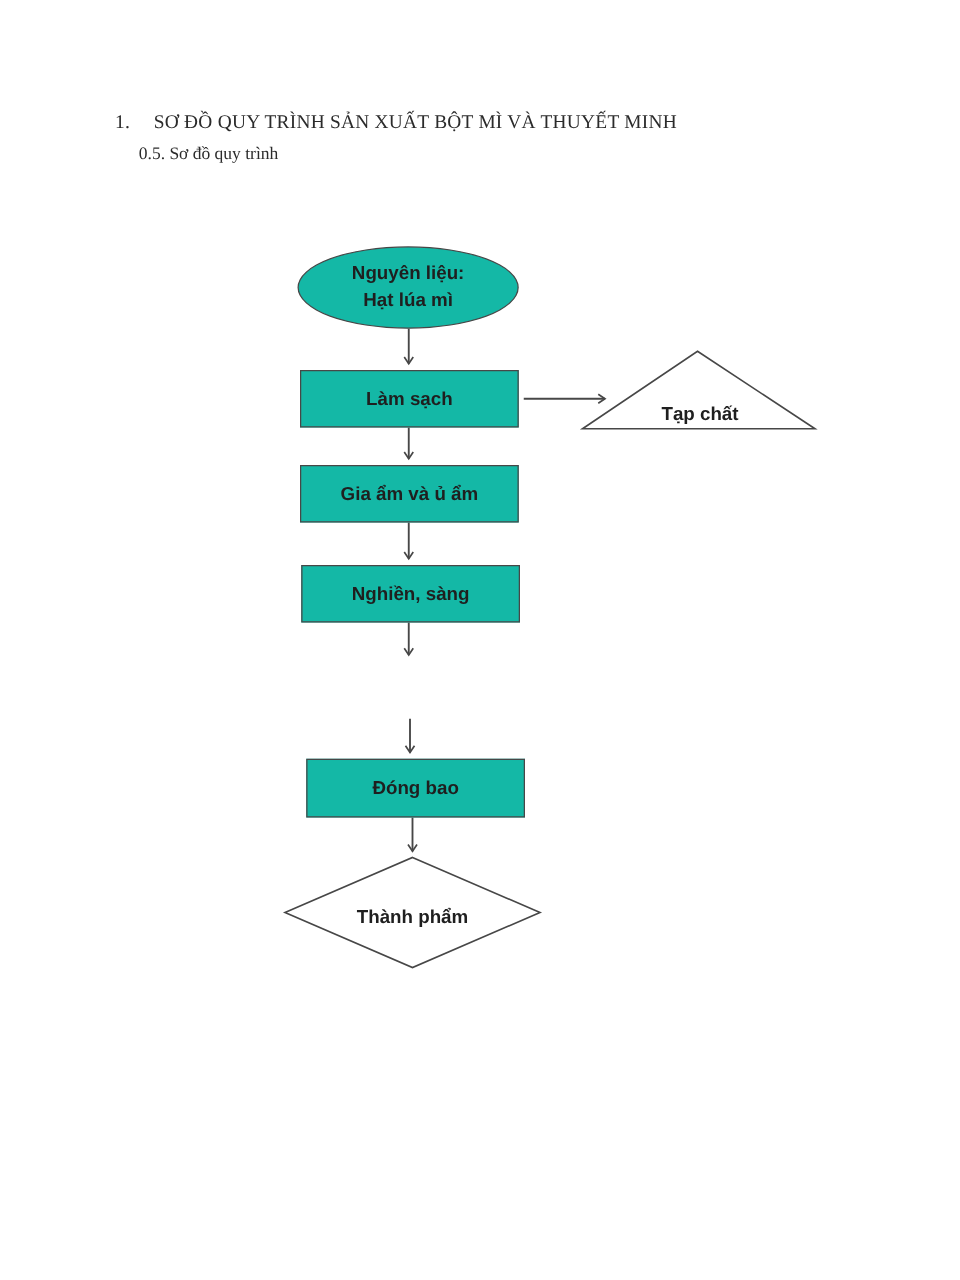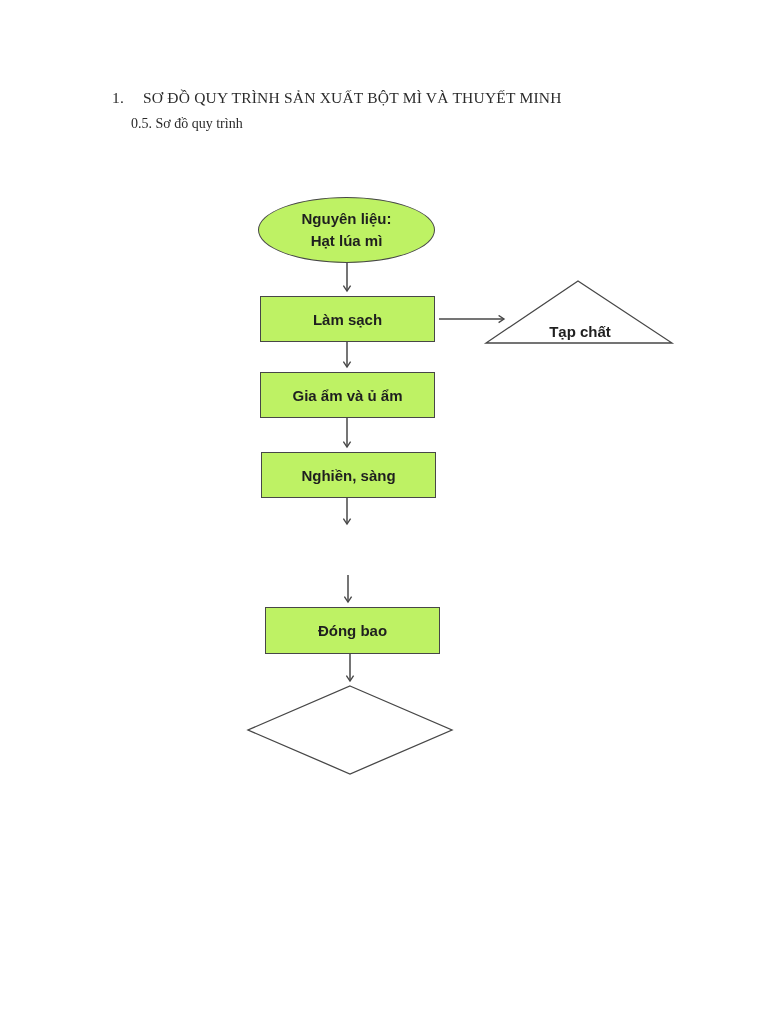--- a/index.html
+++ b/index.html
@@ -6,42 +6,41 @@
     --line-color:#474747;
     --text-color:#1f1f1f;
   }
   html,body{margin:0;padding:0;background:#ffffff;}
   .page{
     position:relative;
     width:660px;height:1024px;
     background:#ffffff;
     overflow:hidden;
     font-family:"Liberation Serif","DejaVu Serif",serif;
-    margin-left:20px;
   }
   .h1{
     position:absolute;left:92px;top:89px;
     font-size:15.5px;letter-spacing:.2px;
     color:#2b2b2b;white-space:nowrap;
   }
   .h1 .num{display:inline-block;width:31px;}
   .h2{
     position:absolute;left:111px;top:116px;
     font-size:14px;color:#2b2b2b;white-space:nowrap;
   }
   .flowchart{position:absolute;inset:0;}
   .connectors{position:absolute;left:0;top:0;pointer-events:none;}
   .flow-stroke{stroke:var(--line-color);}
   .node{
     position:absolute;
     display:flex;align-items:center;justify-content:center;
     text-align:center;
     font-family:"Liberation Sans","DejaVu Sans",sans-serif;
     font-weight:600;font-size:15px;color:var(--text-color);
-    background:#bef264;
+    background:#14b8a6;
     box-sizing:border-box;
   }
   .rect{border:1.5px solid var(--line-color);}
   .ellipse{border:1.5px solid var(--line-color);border-radius:50%;}
   .ellipse span{white-space:pre-line;line-height:22px;}
   .shape-label{
     position:absolute;
     display:flex;align-items:flex-end;justify-content:center;
     text-align:center;
     font-family:"Liberation Sans","DejaVu Sans",sans-serif;
@@ -108,15 +107,18 @@
 
     <div class="node rect n-nghien">
       <span>Nghiền, sàng</span>
     </div>
 
 
     <div class="node rect n-dongbao">
       <span>Đóng bao</span>
     </div>
 
+    <div class="shape-label l-thanhpham">
+      <span>Thành phẩm</span>
+    </div>
 
   </div>
 </div>
 
 </body></html>

